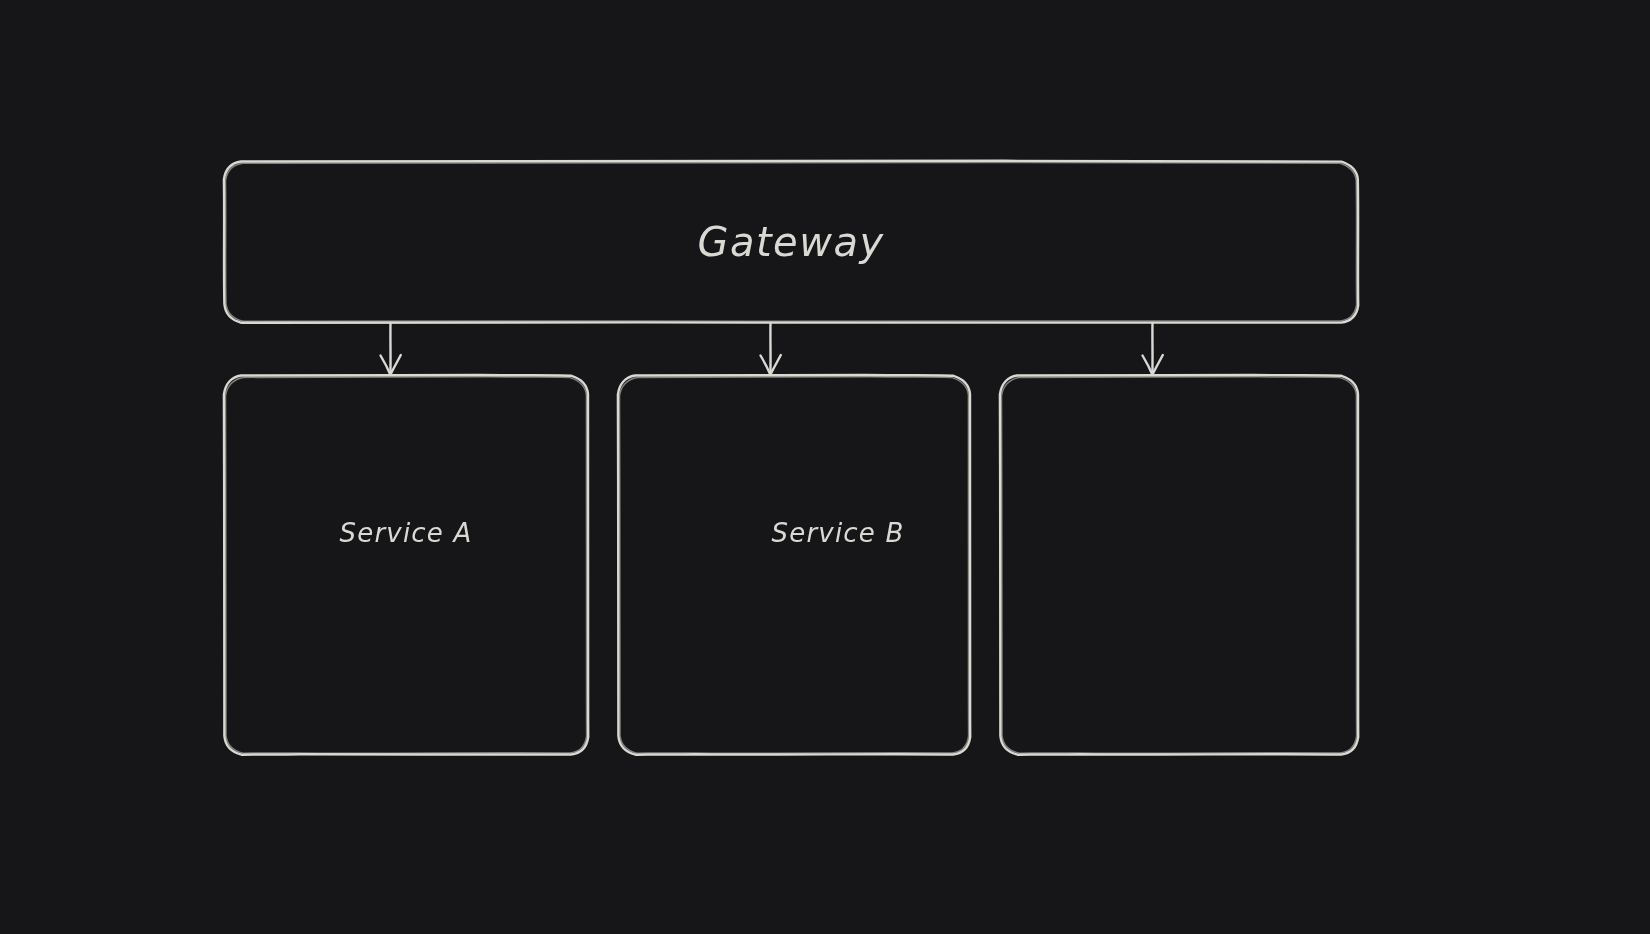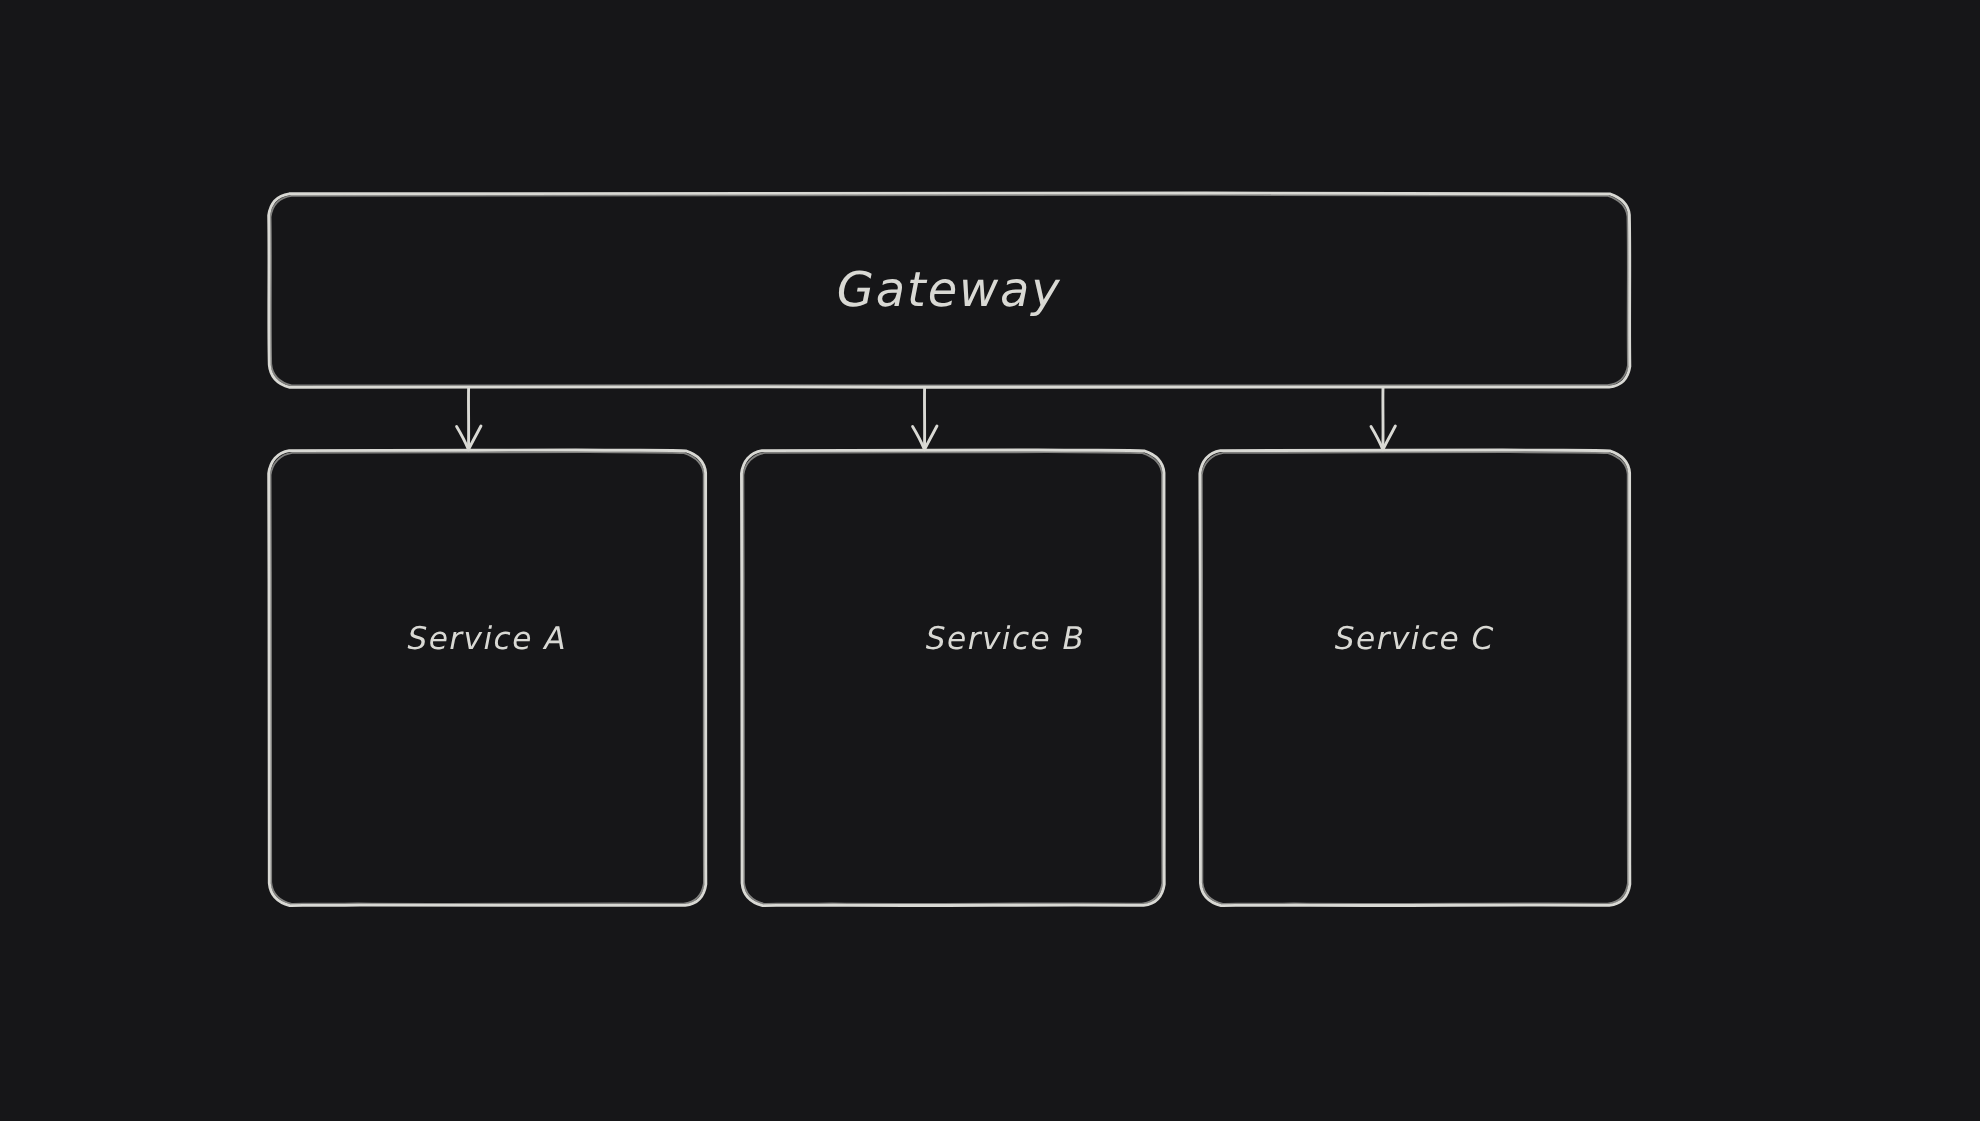--- a/index.html
+++ b/index.html
@@ -181,15 +181,14 @@
     </g>
 
   </svg>
 
   <div class="node-label gateway-label" style="color: rgb(217, 217, 212);">Gateway</div>
 
   <div class="node-label service-label svc-a-label" style="color: rgb(217, 217, 212);">Service A</div>
 
   <div class="node-label service-label svc-b-label" style="color: rgb(217, 217, 212); margin-left: 44px;">Service B</div>
 
-  <div class="node-label service-label svc-c-label" style="color: rgb(217, 217, 212);">Service C</div>
 
 </div>
 
 </body></html>

